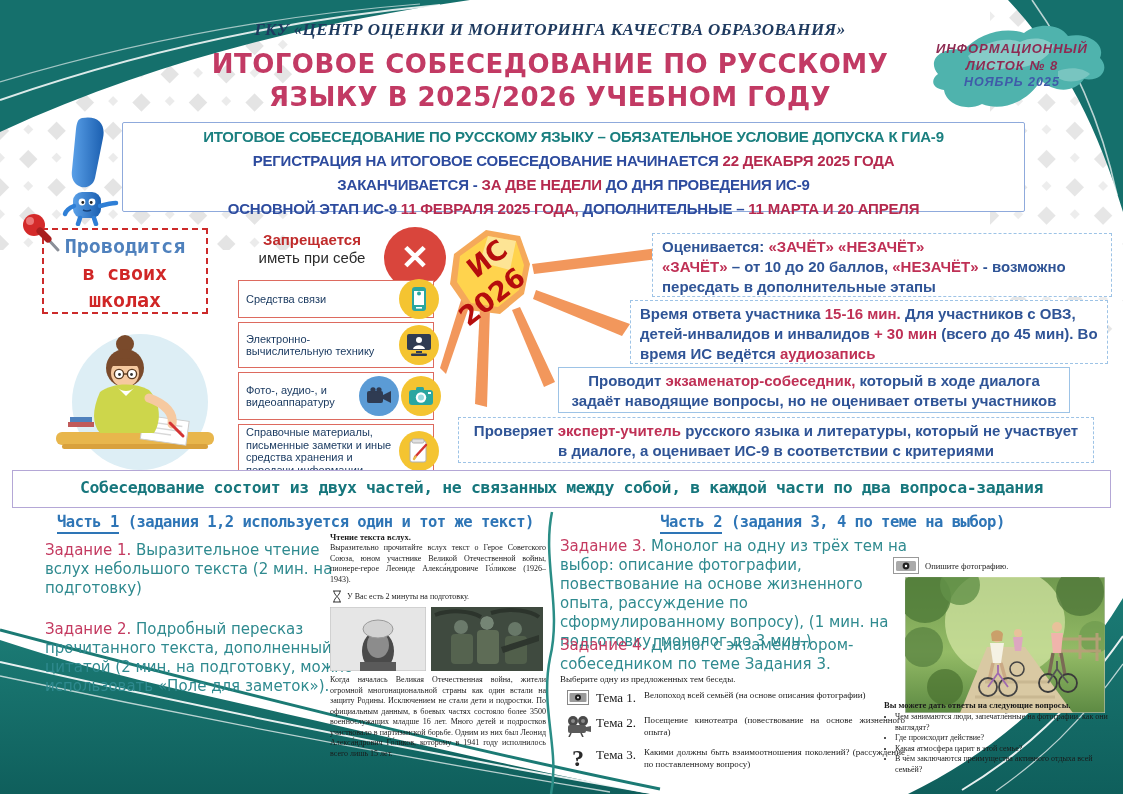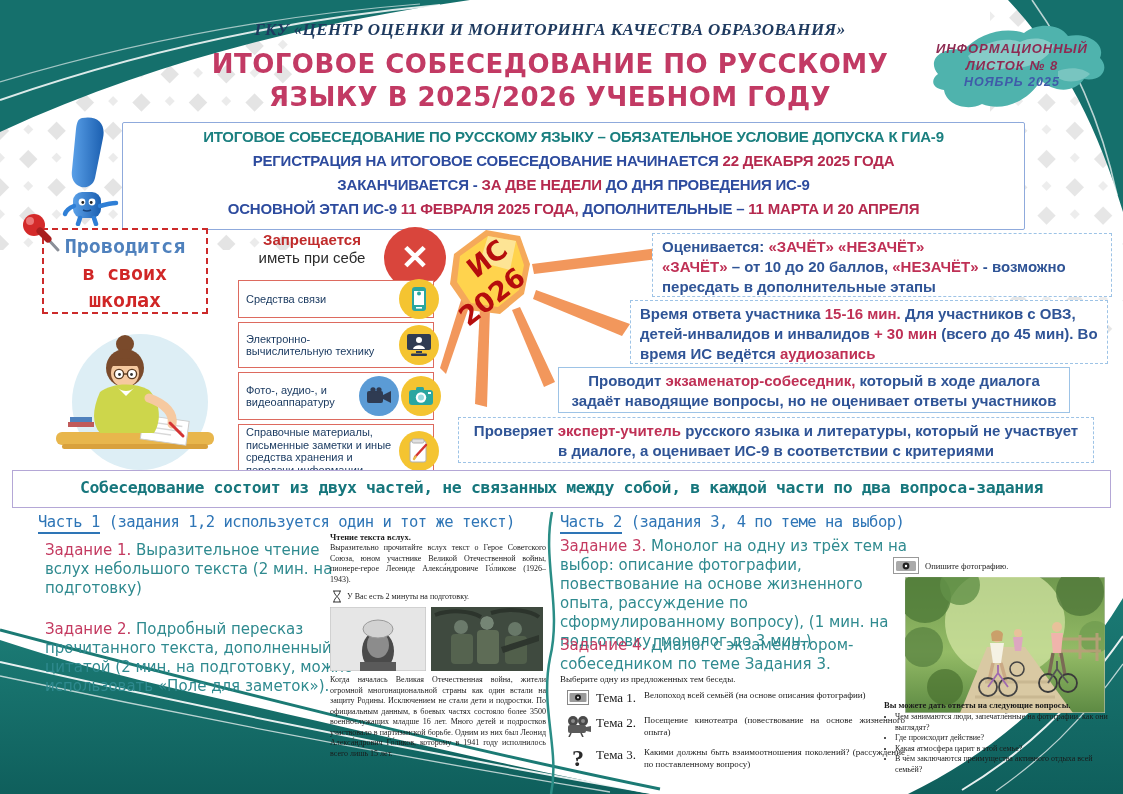--- a/index.html
+++ b/index.html
@@ -16,21 +16,21 @@
     font-family:"DejaVu Sans",sans-serif;}
 
   
   .badge{left:908px;top:16px;width:208px;height:110px;}
   .badge-text{position:absolute;left:0;top:24px;width:100%;text-align:center;
     font-style:italic;font-weight:bold;line-height:17px;letter-spacing:1px;}
   .badge-l1,.badge-l2{font-size:13px;color:#8e2a52;}
   .badge-l3{font-size:12.5px;color:#3f5ba9;}
 
   
-  .key-box{left:122px;top:122px;width:903px;height:108px;background:#fff;
+  .key-box{left:122px;top:122px;width:903px;height:90px;background:#fff;
     border:1.6px solid #8faadc;border-radius:2px;text-align:center;
     font-weight:bold;font-size:15px;line-height:24px;color:#2d4b9e;letter-spacing:-.2px;
     padding-top:2px;box-sizing:border-box;}
   .ki-teal{color:#1a7f7f;}
   .ki-red{color:#b5294e;}
 
   
   .loc-box{left:42px;top:228px;width:166px;height:86px;background:#fff;
     border:2px dashed #cc2a2a;text-align:center;
     font-family:"DejaVu Sans Mono",monospace;font-weight:bold;font-size:20px;line-height:27px;padding-top:3px;box-sizing:border-box;}
@@ -62,21 +62,21 @@
   .nb2{left:630px;top:300px;width:478px;height:64px;line-height:20px;}
   .nb3{left:558px;top:367px;width:512px;height:46px;text-align:center;border-style:solid;}
   .nb4{left:458px;top:417px;width:636px;height:46px;text-align:center;}
 
   
   .banner{left:12px;top:470px;width:1099px;height:38px;background:#fff;border:1.6px solid #b4a7d6;
     box-sizing:border-box;text-align:center;font-family:"DejaVu Sans Mono",monospace;
     font-weight:bold;font-size:16.5px;line-height:34px;color:#16767c;letter-spacing:-.4px;}
 
   
-  .part-heading{font-family:"DejaVu Sans Mono",monospace;font-weight:normal;font-size:15.5px;color:#2e75b6;letter-spacing:-.5px;}
+  .part-heading{font-family:"DejaVu Sans Mono",monospace;font-weight:bold;font-size:15.5px;color:#2e75b6;letter-spacing:-.5px;text-align:center;}
   .part-h{border-bottom:2px solid #2e75b6;padding-bottom:1px;}
   .ph1{left:38px;top:513px;width:515px;}
   .ph2{left:560px;top:513px;width:545px;}
   .task{font-family:"DejaVu Sans",sans-serif;font-size:15px;line-height:19px;color:#2f8a8f;}
   .task-label{color:#c43a60;}
   .t1{left:45px;top:541px;width:300px;}
   .t2{left:45px;top:620px;width:318px;}
   .t3{left:560px;top:537px;width:348px;}
   .t4{left:560px;top:636px;width:330px;}
 

